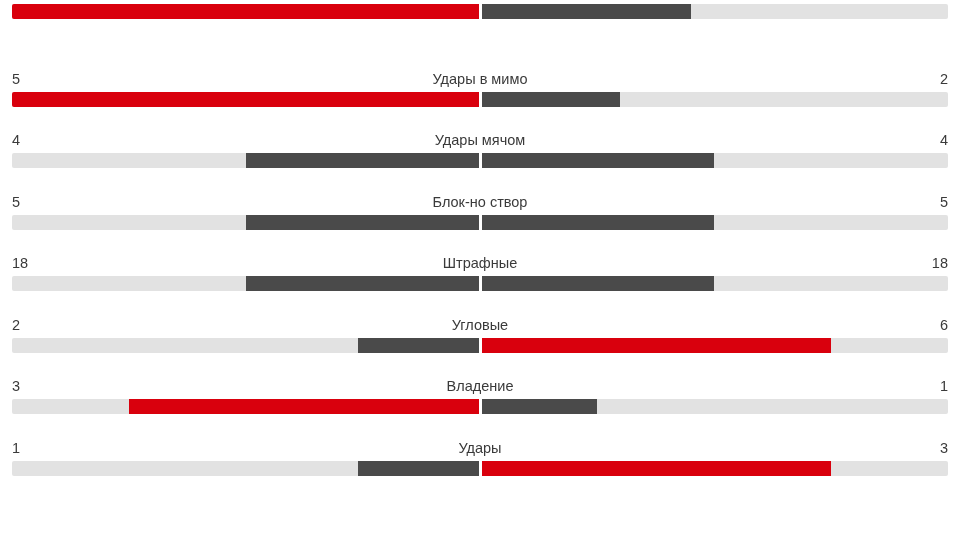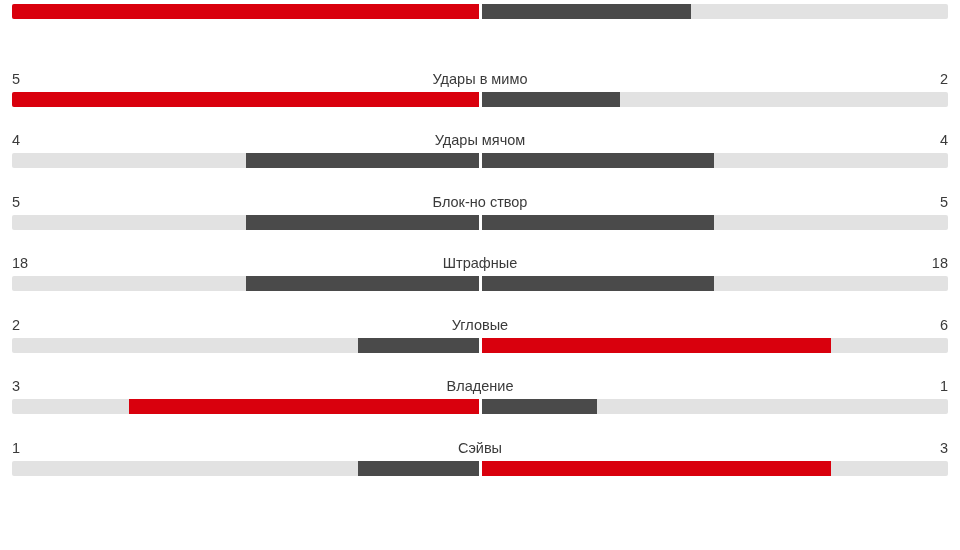--- a/index.html
+++ b/index.html
@@ -161,21 +161,21 @@
       </div>
       <div class="bar-track" style="background: rgb(226, 226, 226);">
         <div class="bar-home win" style="right: 50%; width: 37.5%; background: rgb(217, 0, 13);"></div>
         <div class="bar-away" style="left: 50%; width: 12.5%; background: rgb(74, 74, 74);"></div>
         <div class="bar-center" style="background: rgb(255, 255, 255);"></div>
       </div>
     </div>
     <div class="stat-row">
       <div class="stat-head">
         <span class="stat-home">1</span>
-        <div class="stat-label">Сэйвы</div>
+        <div class="stat-label">Удары</div>
         <span class="stat-away">3</span>
       </div>
       <div class="bar-track" style="background: rgb(226, 226, 226);">
         <div class="bar-home" style="right: 50%; width: 13%; background: rgb(74, 74, 74);"></div>
         <div class="bar-away win" style="left: 50%; width: 37.5%; background: rgb(217, 0, 13);"></div>
         <div class="bar-center" style="background: rgb(255, 255, 255);"></div>
       </div>
     </div>
   </div>
 

